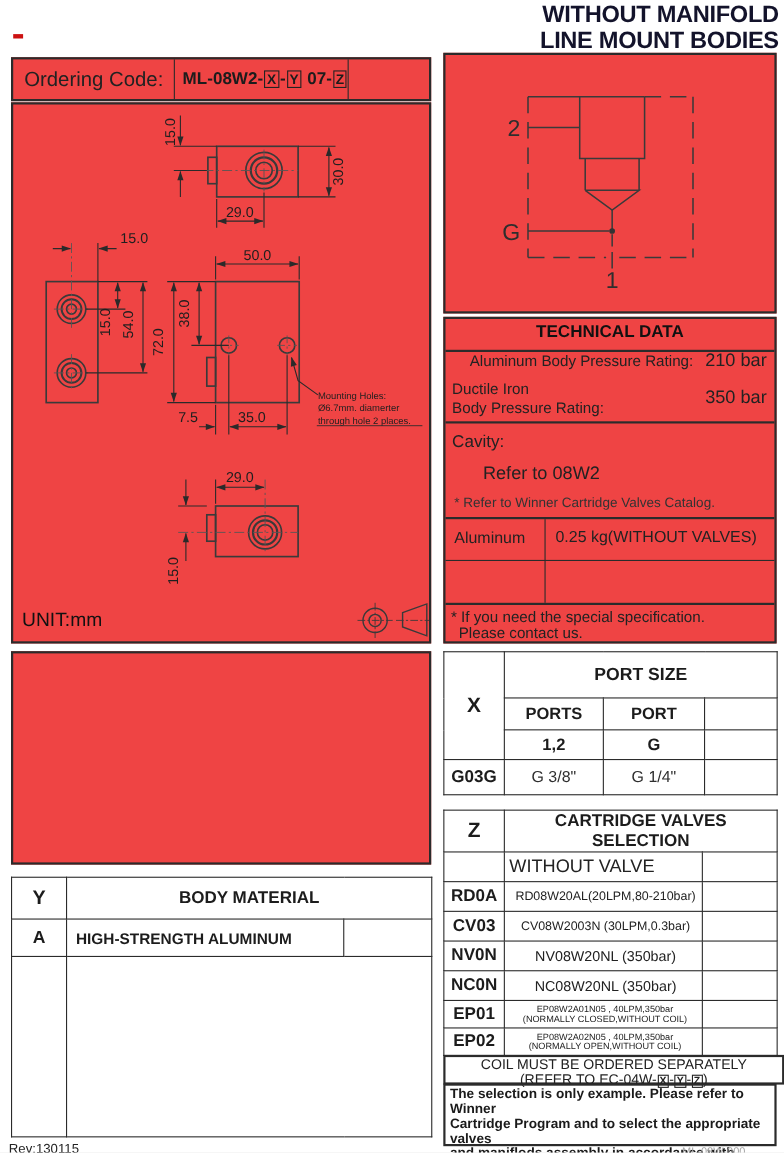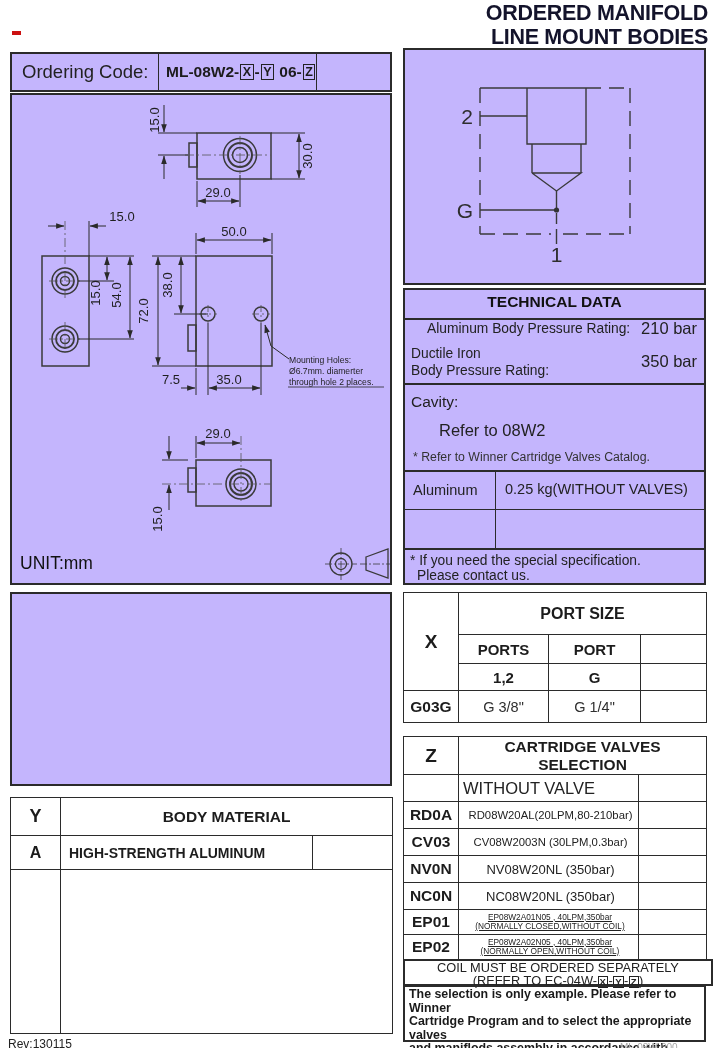--- a/index.html
+++ b/index.html
@@ -1,19 +1,19 @@
 <!DOCTYPE html>
 <html><head>
 <meta charset="utf-8">
 <style>
   html,body{margin:0;padding:0;background:#e8e8e8;}
   .page{position:relative;width:713px;height:1048px;background:#fff;overflow:hidden;
         font-family:"Liberation Sans",sans-serif;color:#1c1c1c;}
   .abs{position:absolute;}
-  .box{border:2px solid #2b2b2b;background:#c4b5fd;box-sizing:border-box;}
+  .box{border:2px solid #2b2b2b;background:#ef4444;box-sizing:border-box;}
   .title{top:2px;right:5px;width:420px;text-align:right;font-size:21.5px;font-weight:700;
          line-height:1.1;color:#13132b;letter-spacing:-0.3px;}
   .redmark{left:12px;top:31px;width:9px;height:3.5px;background:#cc1111;}
   
   .ordering{left:10px;top:52px;width:382px;height:40px;display:flex;align-items:stretch;}
   .ord-label{width:147px;border-right:1.6px solid #2b2b2b;display:flex;align-items:center;
              padding-left:10px;font-size:18.5px;color:#222;box-sizing:border-box;}
   .ord-code{width:158px;border-right:1.6px solid #2b2b2b;display:flex;align-items:center;
             padding-left:7px;font-size:15.5px;font-weight:700;box-sizing:border-box;white-space:pre;}
   .ord-rest{flex:1;}
@@ -47,21 +47,21 @@
   table.dt{border-collapse:collapse;width:303px;table-layout:fixed;}
   table.dt td{border:1.6px solid #2b2b2b;padding:0;text-align:center;overflow:hidden;}
   .pstable{left:403px;top:592px;}
   .ztable{left:403px;top:736px;}
   .hbig{font-size:19px;font-weight:700;}
   .hbold{font-size:15px;font-weight:700;}
   .cellcode{font-size:15.5px;font-weight:700;}
   .cellval{font-size:14.5px;color:#2e2e2e;}
   .wv{font-size:16.5px;text-align:left !important;padding-left:4px !important;color:#222;}
   .cdesc{font-size:11.3px;text-align:right;padding-left:4px !important;color:#222;}
-  .epdesc{font-size:8.3px;line-height:9.5px;text-align:right;padding-left:3px !important;color:#222;text-decoration:underline;}
+  .epdesc{font-size:8.3px;line-height:9.5px;text-align:right;padding-left:3px !important;color:#222;}
   .coil{left:403px;top:959px;width:310px;height:27px;border:2px solid #2b2b2b;box-sizing:border-box;
         text-align:center;font-size:12.8px;line-height:13px;color:#222;padding-top:0px;}
   .coil .codebox{font-size:9.5px;line-height:10px;margin:0 0.5px;padding:0 1px;}
   .selnote{left:403px;top:985px;width:303px;height:57px;border:2px solid #2b2b2b;box-sizing:border-box;
            font-size:12.4px;line-height:13.5px;font-weight:600;padding:1px 4px;color:#1a1a1a;}
   
   .bmtable{left:10px;top:797px;}
   table.bm{border-collapse:collapse;width:382px;table-layout:fixed;}
   table.bm td{border:1.6px solid #2b2b2b;padding:0;}
   .bm-y{font-size:18px;font-weight:700;text-align:center;}
@@ -75,28 +75,28 @@
   .dim{font-size:13px;fill:#1f1f1f;}
   .note{font-size:8.6px;fill:#1f1f1f;}
   .schemtxt{font-size:21px;fill:#2e2e2e;}
 </style>
 </head>
 <body>
 
 <div class="page">
 
   <div class="abs title">
-    <div>ORDERED MANIFOLD</div>
+    <div>WITHOUT MANIFOLD</div>
     <div>LINE MOUNT BODIES</div>
   </div>
   <div class="abs redmark"></div>
 
   <div class="abs box ordering">
     <div class="ord-label">Ordering Code:</div>
-    <div class="ord-code"><span>ML-08W2-</span><span class="codebox">X</span><span>-</span><span class="codebox">Y</span><span> 06-</span><span class="codebox">Z</span></div>
+    <div class="ord-code"><span>ML-08W2-</span><span class="codebox">X</span><span>-</span><span class="codebox">Y</span><span> 07-</span><span class="codebox">Z</span></div>
     <div class="ord-rest"></div>
   </div>
 
   <div class="abs box drawbox">
     <svg width="378" height="488" viewBox="0 0 378 488">
       <defs>
         <marker id="mE" viewBox="0 0 10 8" markerWidth="9" markerHeight="7" refX="9.5" refY="4" orient="auto">
             <path d="M0.5,0.8 L10,4 L0.5,7.2 Z" fill="#2a2a2a"></path>
           </marker>
         <marker id="mS" viewBox="0 0 10 8" markerWidth="9" markerHeight="7" refX="0.5" refY="4" orient="auto">

